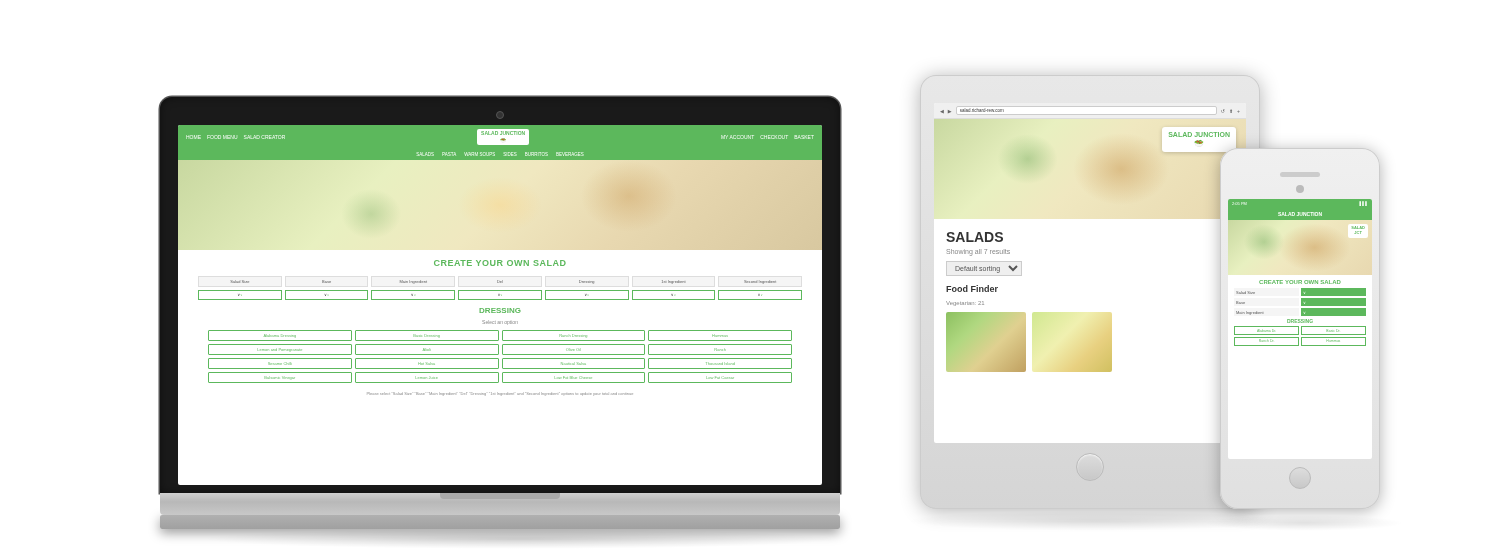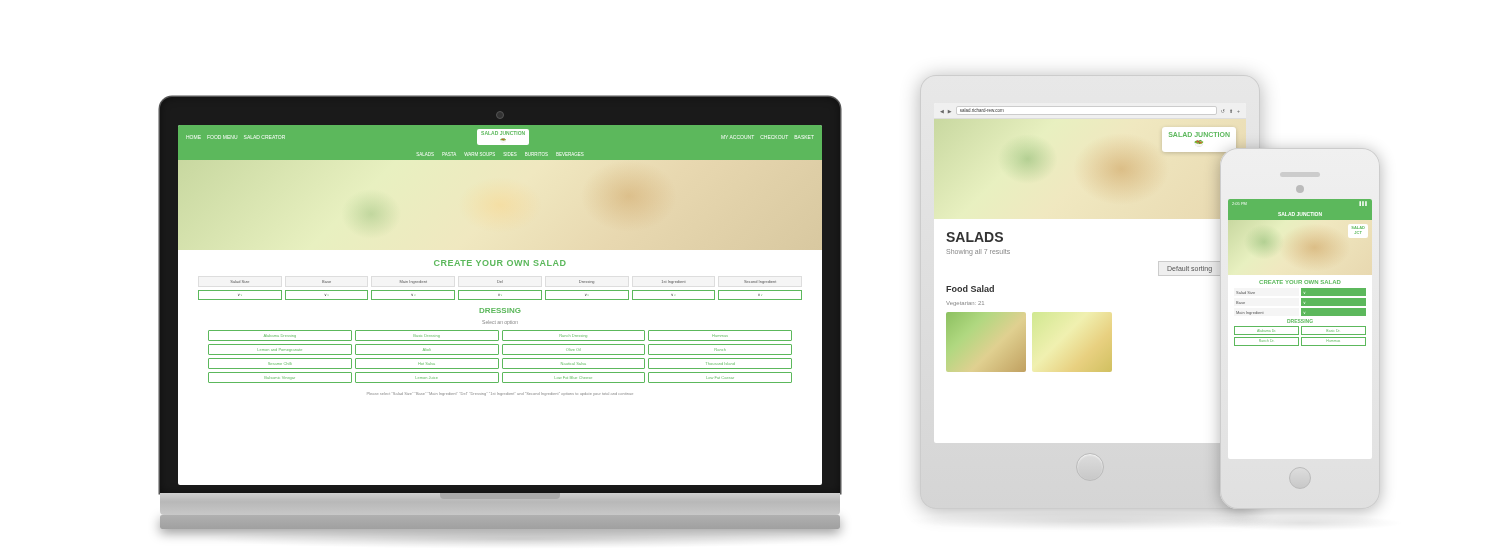--- a/index.html
+++ b/index.html
@@ -385,21 +385,20 @@
     }
 
     .tab-subtitle {
       font-size: 7px;
       color: #888;
       margin-bottom: 6px;
     }
 
     .tab-sort-bar {
       display: flex;
-      justify-content: flex-end;
       margin-bottom: 8px;
     }
 
     .tab-sort-select {
       font-size: 7px;
       padding: 2px 4px;
       border: 0.5px solid #ccc;
       color: #555;
     }
 
@@ -695,21 +694,21 @@
         </div>
 
         <div class="tab-content">
           <div class="tab-page-title">SALADS</div>
           <div class="tab-subtitle">Showing all 7 results</div>
           <div class="tab-sort-bar">
             <select class="tab-sort-select">
               <option>Default sorting</option>
             </select>
           </div>
-          <div class="tab-product-title">Food Salad</div>
+          <div class="tab-product-title">Food Finder</div>
           <div class="tab-product-meta">Vegetarian: 21</div>
           <div class="tab-product-images">
             <div class="tab-product-img tab-img-food1"></div>
             <div class="tab-product-img tab-img-food2"></div>
           </div>
         </div>
       </div>
       <div class="tablet-home-btn"></div>
     </div>
   </div>

